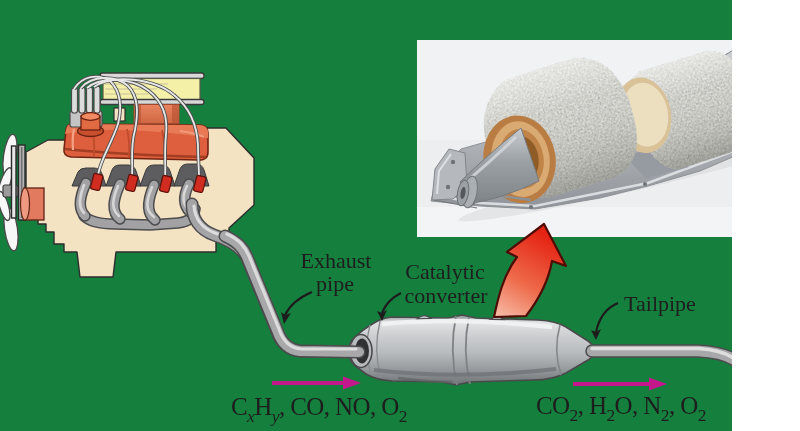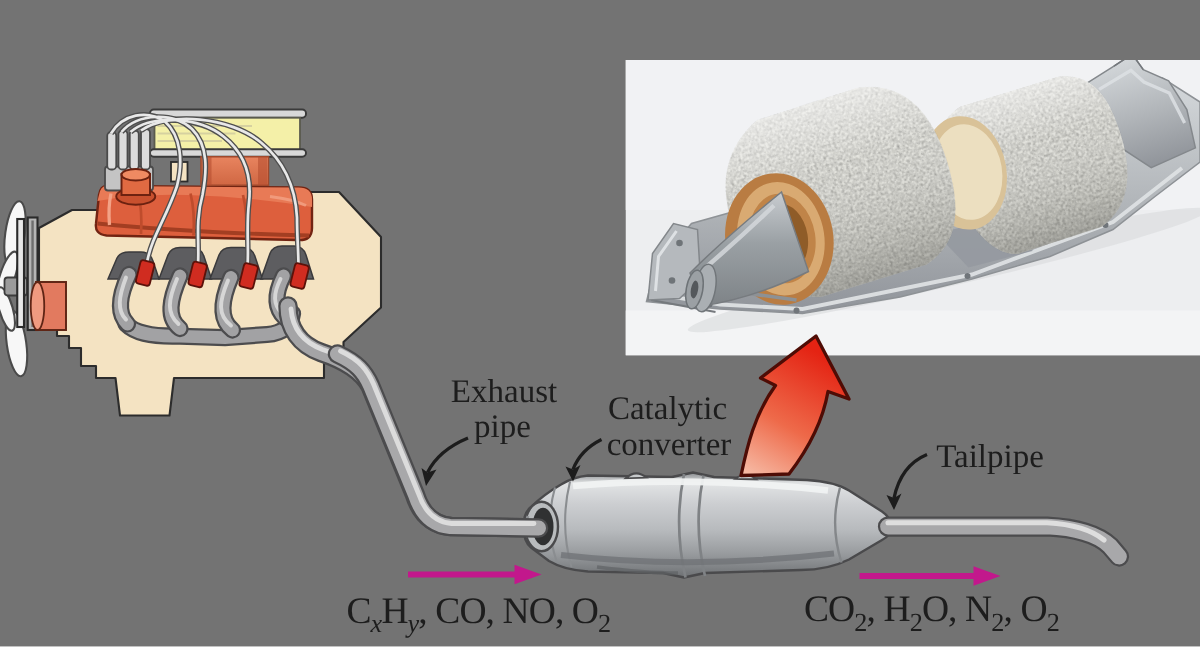--- a/index.html
+++ b/index.html
@@ -1,16 +1,16 @@
 <!DOCTYPE html>
 <html><head>
 <meta charset="utf-8">
 <style>
   html,body{margin:0;padding:0;background:#ffffff;}
-  #stage{position:relative;width:800px;height:431px;background:#737373;overflow:hidden;
+  #stage{position:relative;width:732px;height:431px;background:#15803d;overflow:hidden;
          font-family:"Liberation Serif", serif;}
   svg{display:block;}
 </style>
 </head>
 <body>
 <div id="stage">
 <svg width="800" height="431" viewBox="0 0 800 431">
 <defs>
 
   <linearGradient id="pipeV" x1="0" y1="0" x2="0" y2="1">

